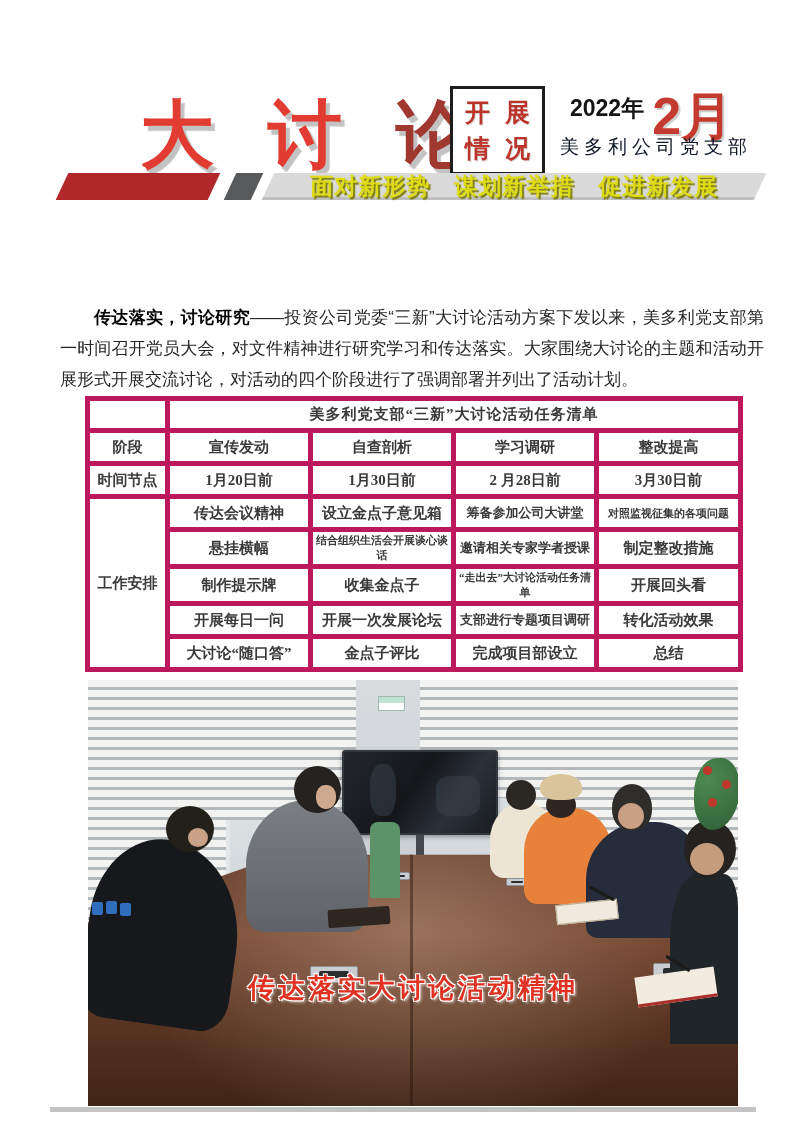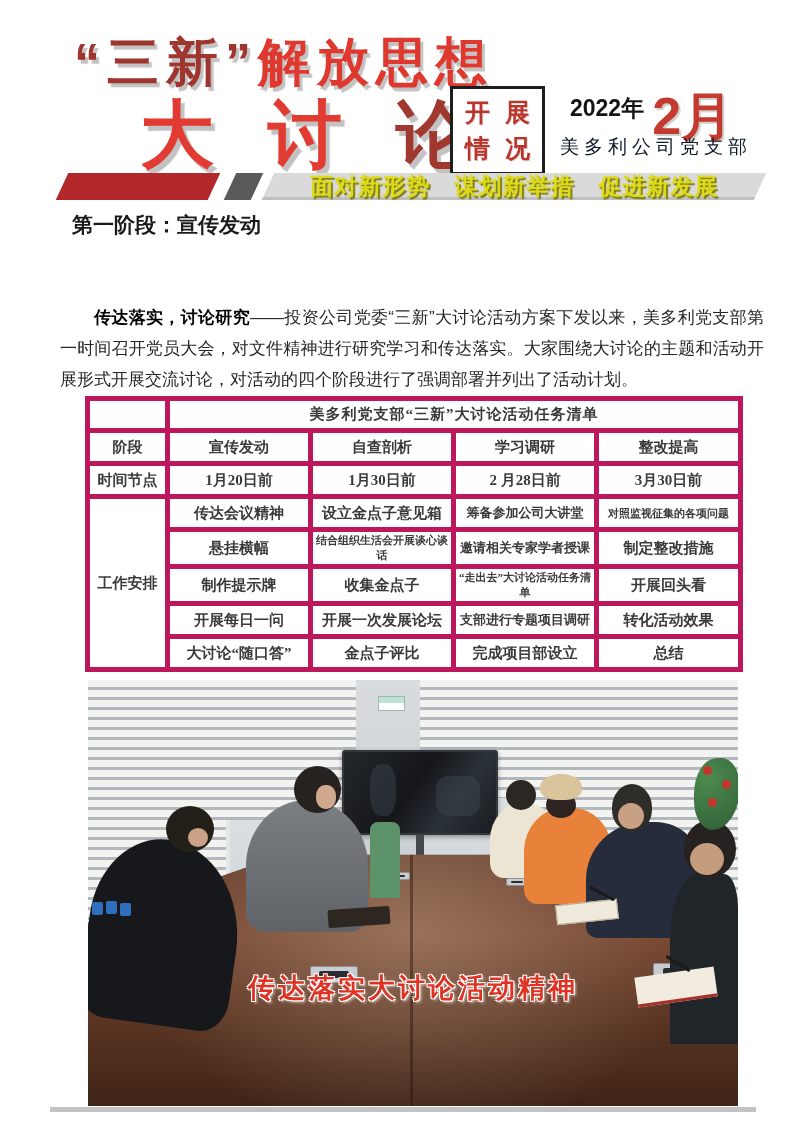--- a/index.html
+++ b/index.html
@@ -133,21 +133,20 @@
                    font-size:27px; font-weight:bold; color:#e03222; letter-spacing:3px;
                    text-shadow:-1px -1px 0 #fff,1px -1px 0 #fff,-1px 1px 0 #fff,1px 1px 0 #fff,2px 2px 3px rgba(255,255,255,.7); }
 
   .footer-bar { position:absolute; left:50px; top:1107px; width:706px; height:5px; background:#c3c3c3; }
 </style>
 </head>
 <body>
 
 <div class="page">
 
-  <div class="m-line1"><span class="dark">“三新”</span><span class="bright">解放思想</span></div>
   <div class="m-line2"><span class="bright">大讨</span><span class="dark">论</span></div>
 
   <div class="status-box">
     <div class="row">
         <span>开</span>
         <span>展</span>
       </div>
     <div class="row">
         <span>情</span>
         <span>况</span>
@@ -160,21 +159,20 @@
   <div class="org-line">美多利公司党支部</div>
 
   <div class="banner">
     <div class="shape b-red"></div>
     <div class="shape b-dark"></div>
     <div class="shape b-gray">
       <span class="slogan">面对新形势　谋划新举措　促进新发展</span>
     </div>
   </div>
 
-  <div class="stage-label">第一阶段：宣传发动</div>
 
   <p class="intro"><span class="lead">传达落实，讨论研究</span><span>——投资公司党委“三新”大讨论活动方案下发以来，美多利党支部第一时间召开党员大会，对文件精神进行研究学习和传达落实。大家围绕大讨论的主题和活动开展形式开展交流讨论，对活动的四个阶段进行了强调部署并列出了活动计划。</span></p>
 
   <table class="task-table">
     <colgroup>
         <col style="width:80px">
         <col style="width:143px">
         <col style="width:143px">
         <col style="width:143px">
         <col style="width:144px">

